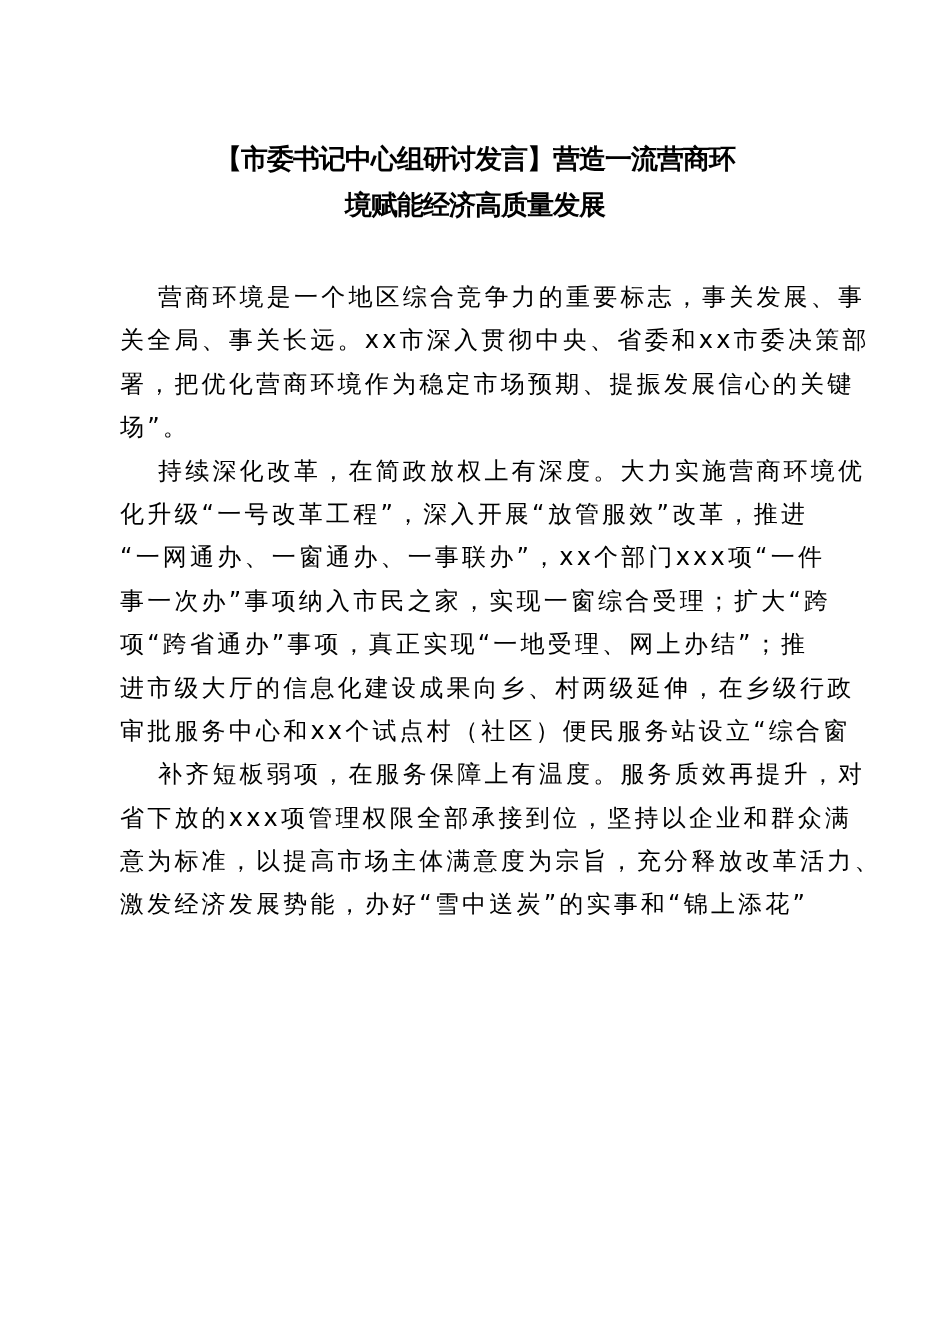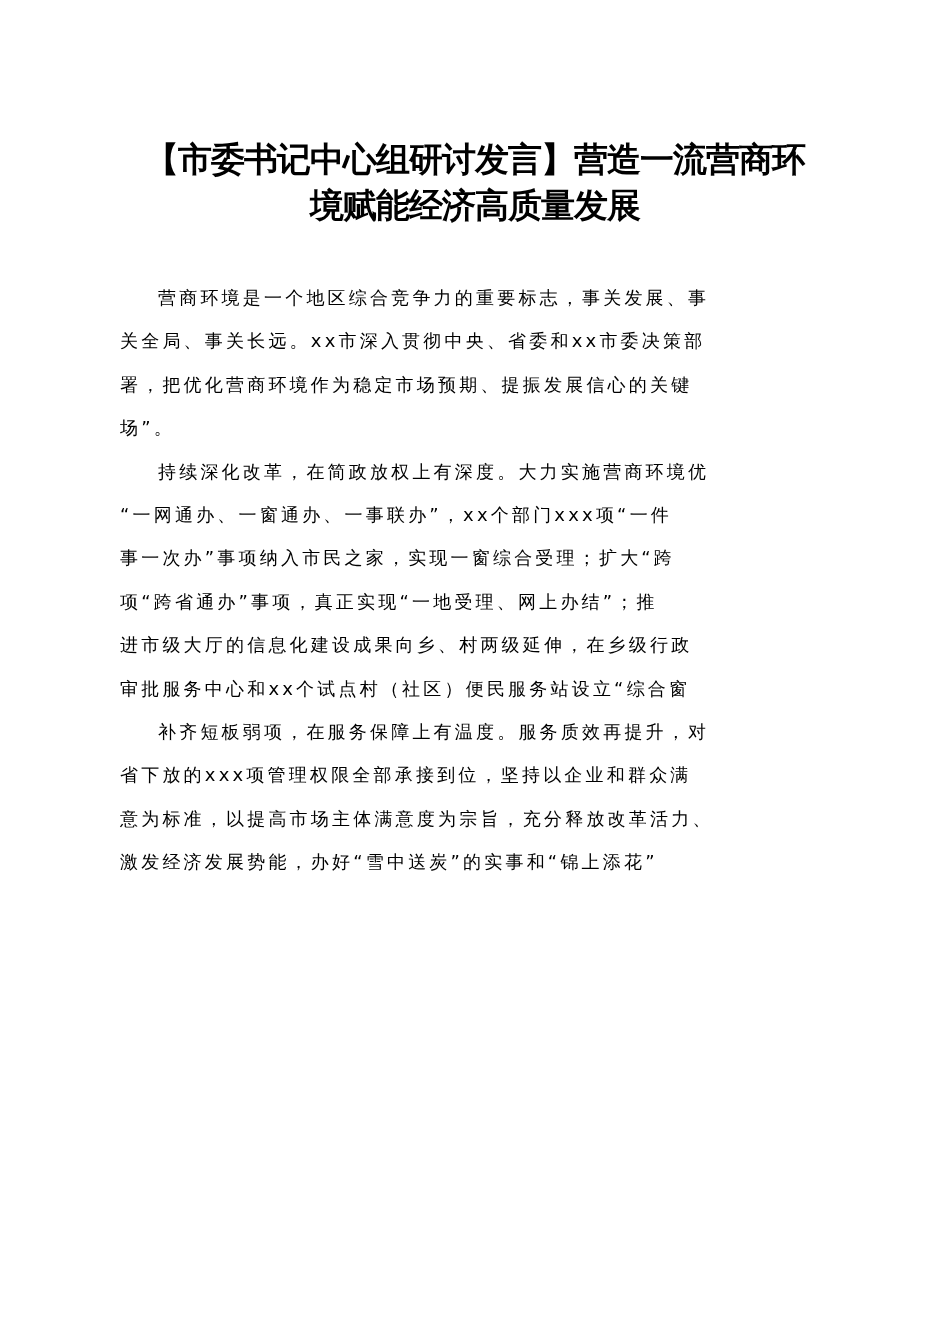--- a/index.html
+++ b/index.html
@@ -24,40 +24,40 @@
     background: #ffffff;
   }
   .title {
     position: absolute;
     left: 100px;
     top: 136px;
     width: 750px;
     text-align: center;
     font-family: "DejaVu Sans", "Liberation Sans", sans-serif;
     font-weight: bold;
-    font-size: 34px;
+    font-size: 27px;
     line-height: 46px;
     letter-spacing: -1px;
     margin: 0;
   }
   .title .line {
     display: block;
     white-space: nowrap;
   }
   .body {
     position: absolute;
     left: 120px;
     top: 276px;
     width: 710px;
   }
   .body .line {
     display: block;
     height: 43.4px;
     line-height: 43.4px;
-    font-size: 18px;
+    font-size: 24px;
     white-space: nowrap;
     letter-spacing: 3.2px;
     font-family: "DejaVu Sans", "Liberation Sans", sans-serif;
     font-weight: normal;
   }
   .body .line.indent {
     padding-left: 38px;
   }
 </style>
 </head>
@@ -71,20 +71,21 @@
 
   <div class="body">
     <div>
       <span class="line indent">营商环境是一个地区综合竞争力的重要标志，事关发展、事</span>
       <span class="line">关全局、事关长远。xx市深入贯彻中央、省委和xx市委决策部</span>
       <span class="line">署，把优化营商环境作为稳定市场预期、提振发展信心的关键</span>
       <span class="line">场”。</span>
     </div>
     <div>
       <span class="line indent">持续深化改革，在简政放权上有深度。大力实施营商环境优</span>
+      <span class="line">化升级“一号改革工程”，深入开展“放管服效”改革，推进</span>
       <span class="line">“一网通办、一窗通办、一事联办”，xx个部门xxx项“一件</span>
       <span class="line">事一次办”事项纳入市民之家，实现一窗综合受理；扩大“跨</span>
       <span class="line">项“跨省通办”事项，真正实现“一地受理、网上办结”；推</span>
       <span class="line">进市级大厅的信息化建设成果向乡、村两级延伸，在乡级行政</span>
       <span class="line">审批服务中心和xx个试点村（社区）便民服务站设立“综合窗</span>
     </div>
     <div>
       <span class="line indent">补齐短板弱项，在服务保障上有温度。服务质效再提升，对</span>
       <span class="line">省下放的xxx项管理权限全部承接到位，坚持以企业和群众满</span>
       <span class="line">意为标准，以提高市场主体满意度为宗旨，充分释放改革活力、</span>

